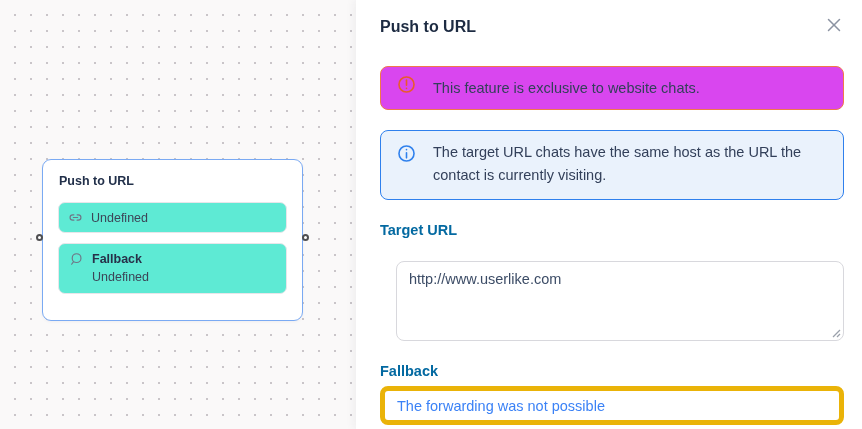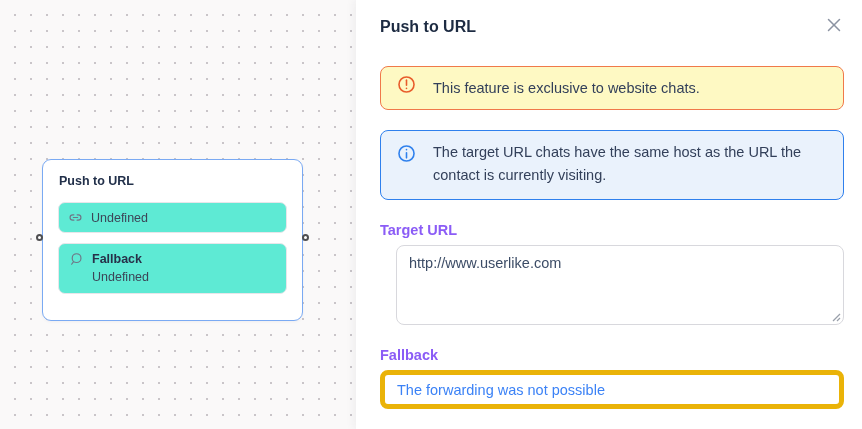--- a/index.html
+++ b/index.html
@@ -82,35 +82,35 @@
     border-radius: 8px;
     padding: 10px 16px;
     font-size: 14.5px;
     line-height: 23px;
     color: #33405a;
   }
   .alert svg { flex: none; margin-top: 3px; }
   .alert-warning {
     margin-top: 30px;
     border: 1px solid #f0794a;
-    background: #fef9c3;
+    background: #d946ef;
     align-items: center;
     height: 44px;
   }
   .alert-warning svg { margin-top: 0; }
   .alert-info {
     margin-top: 20px;
     border: 1px solid #2f80ed;
     background: #eaf2fc;
     padding-top: 10px;
     padding-bottom: 12px;
   }
   .alert-info .alert-text { max-width: 400px; }
-  .field-label { margin-top: 22px; font-size: 14.5px; font-weight: bold; color: #8b5cf6; }
-  .textarea-wrap { position: relative; margin-top: 7px; padding-left: 16px; }
+  .field-label { margin-top: 22px; font-size: 14.5px; font-weight: bold; color: #0369a1; }
+  .textarea-wrap { position: relative; margin-top: 23px; padding-left: 16px; }
   textarea.url-area {
     display: block;
     width: 100%;
     height: 80px;
     border: 1px solid #d8d8dd;
     border-radius: 8px;
     padding: 9px 12px;
     font: 14.5px "Liberation Sans", sans-serif;
     color: #3c4c66;
     resize: none;

